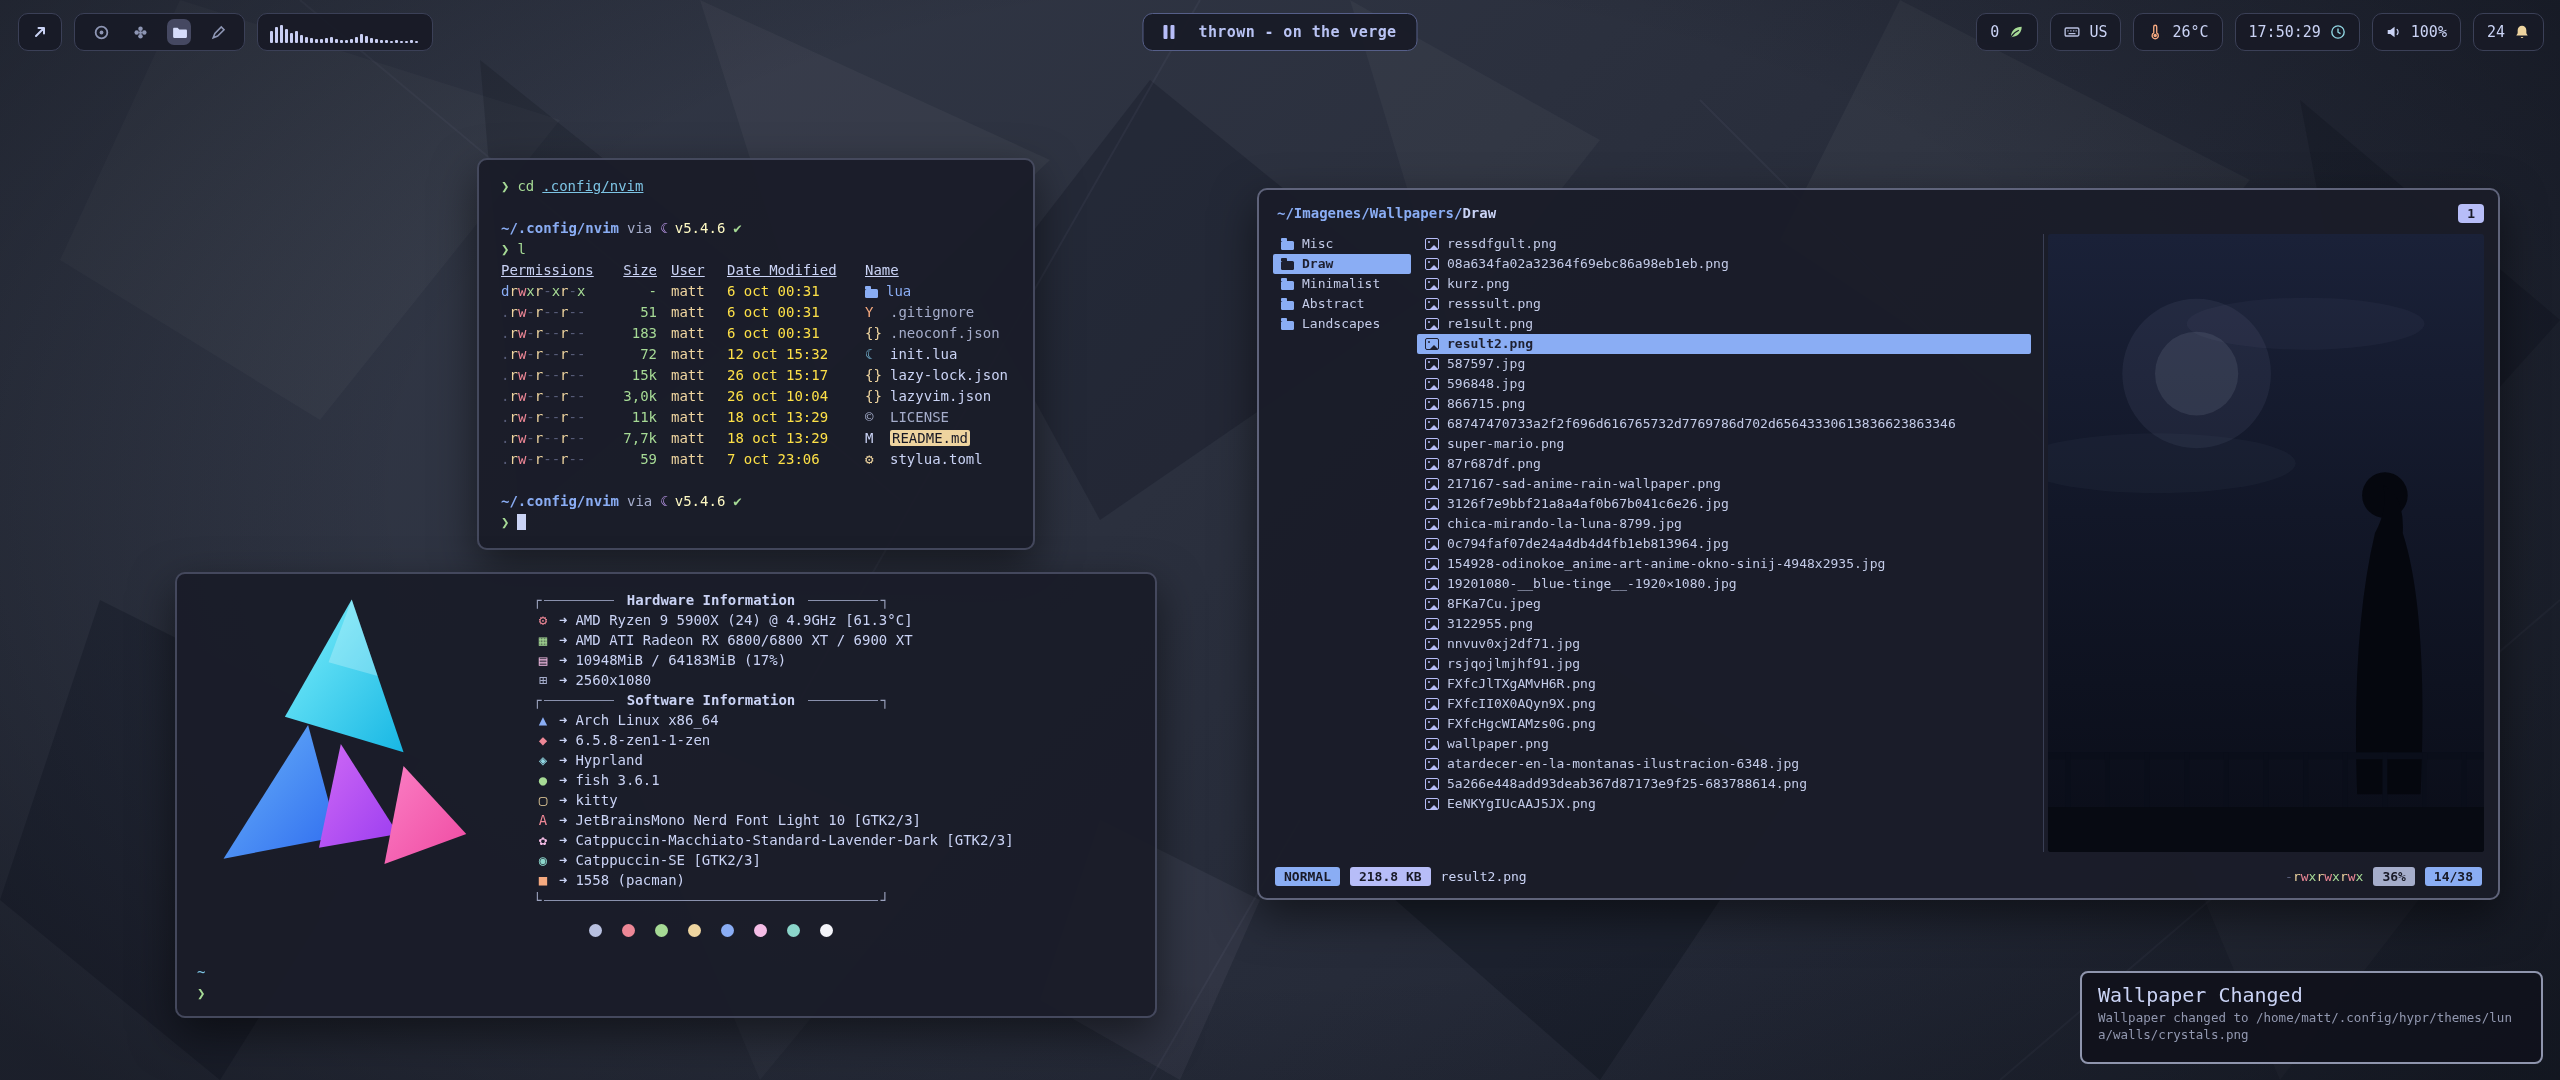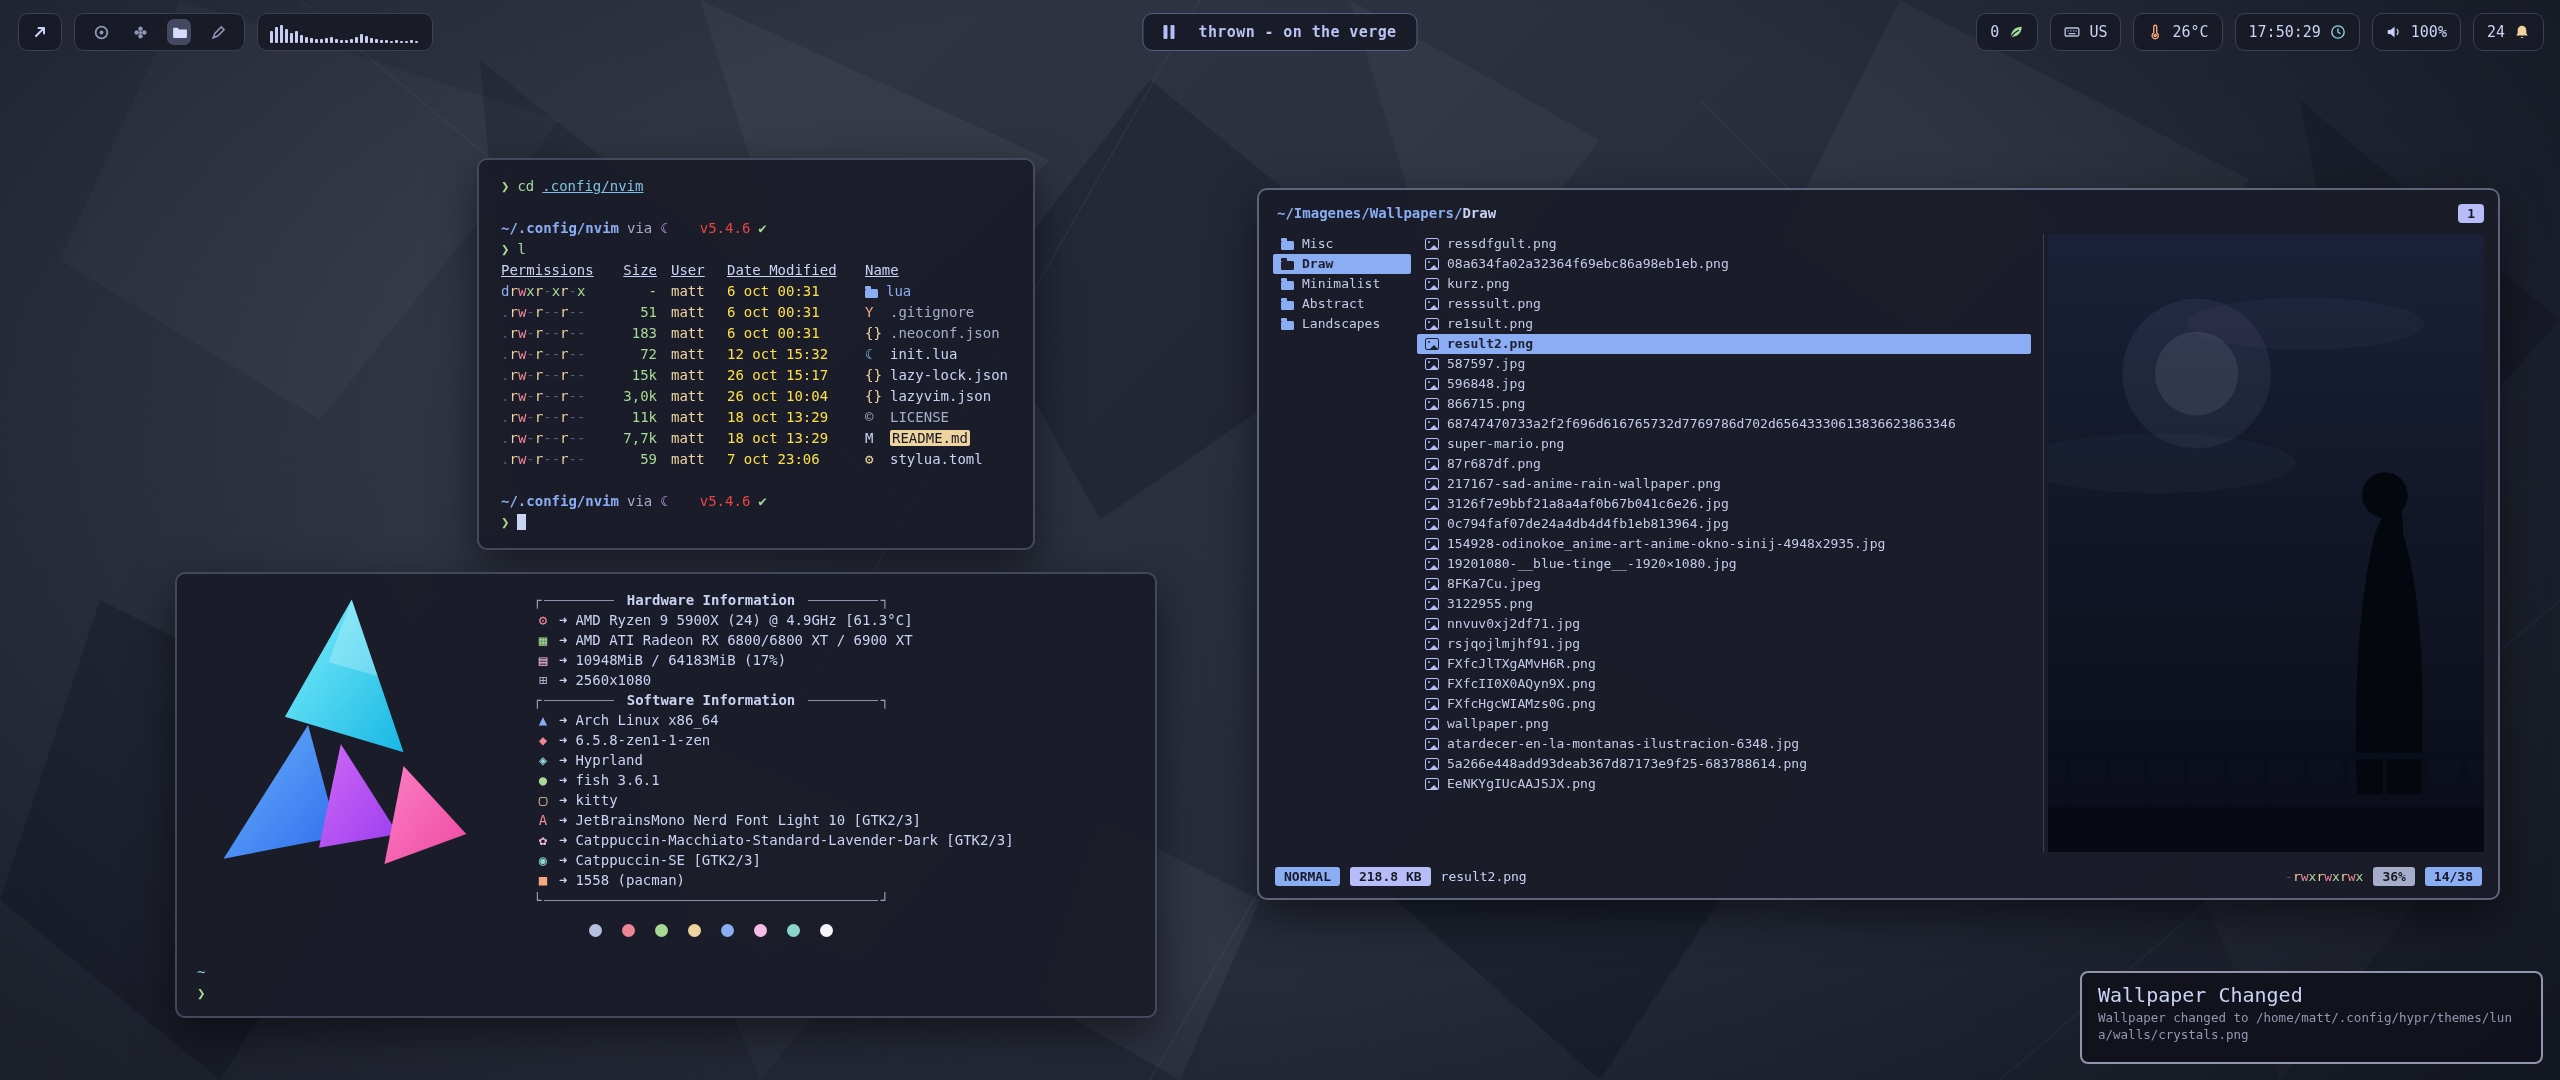--- a/index.html
+++ b/index.html
@@ -44,21 +44,21 @@
 
   
   .terminal{left:477px;top:158px;width:558px;height:392px;padding:16px 22px;color:#cad3f5;font-size:14px;line-height:21px;}
   .tline{height:21px;white-space:pre;}
   .p-sym{color:#a6da95;margin-right:8px;}
   .cmd{color:#a6da95;}
   .arg{color:#7dc4e4;text-decoration:underline;margin-left:8px;}
   .pp-path{color:#8aadf4;font-weight:bold;margin-right:8px;}
   .pp-via{color:#a5adcb;margin-right:8px;}
   .pp-moon{color:#c6a0f6;margin-right:6px;}
-  .pp-ver{color:#ef4444;margin-right:8px;margin-left:25px;}
+  .pp-ver{color:#fef9c3;margin-right:8px;}
   .pp-ok{color:#a6da95;}
   .cursor{display:inline-block;width:9px;height:16px;background:#cad3f5;vertical-align:-3px;}
   .tgrid{display:grid;grid-template-columns:96px 46px 42px 124px auto;column-gap:14px;height:21px;}
   .th u{color:#cad3f5;}
   .c-size{text-align:right;color:#a6da95;}
   .c-user{color:#eed49f;}
   .c-date{color:#fde047;}
   .c-name{white-space:pre;}
   .tic{display:inline-block;width:20px;margin-right:5px;}
   .ic{display:inline-block;position:relative;vertical-align:middle;margin-right:8px;}
@@ -499,20 +499,21 @@
         <div class="fm-row"><span class="ic ic-image" style="color:#b7bdf8"></span><span>re1sult.png</span></div>
         <div class="fm-row sel"><span class="ic ic-image" style="color:#b7bdf8"></span><span>result2.png</span></div>
         <div class="fm-row"><span class="ic ic-image" style="color:#b7bdf8"></span><span>587597.jpg</span></div>
         <div class="fm-row"><span class="ic ic-image" style="color:#b7bdf8"></span><span>596848.jpg</span></div>
         <div class="fm-row"><span class="ic ic-image" style="color:#b7bdf8"></span><span>866715.png</span></div>
         <div class="fm-row"><span class="ic ic-image" style="color:#b7bdf8"></span><span>68747470733a2f2f696d616765732d7769786d702d65643330613836623863346</span></div>
         <div class="fm-row"><span class="ic ic-image" style="color:#b7bdf8"></span><span>super-mario.png</span></div>
         <div class="fm-row"><span class="ic ic-image" style="color:#b7bdf8"></span><span>87r687df.png</span></div>
         <div class="fm-row"><span class="ic ic-image" style="color:#b7bdf8"></span><span>217167-sad-anime-rain-wallpaper.png</span></div>
         <div class="fm-row"><span class="ic ic-image" style="color:#b7bdf8"></span><span>3126f7e9bbf21a8a4af0b67b041c6e26.jpg</span></div>
+        <div class="fm-row"><span class="ic ic-image" style="color:#b7bdf8"></span><span>chica-mirando-la-luna-8799.jpg</span></div>
         <div class="fm-row"><span class="ic ic-image" style="color:#b7bdf8"></span><span>0c794faf07de24a4db4d4fb1eb813964.jpg</span></div>
         <div class="fm-row"><span class="ic ic-image" style="color:#b7bdf8"></span><span>154928-odinokoe_anime-art-anime-okno-sinij-4948x2935.jpg</span></div>
         <div class="fm-row"><span class="ic ic-image" style="color:#b7bdf8"></span><span>19201080-__blue-tinge__-1920×1080.jpg</span></div>
         <div class="fm-row"><span class="ic ic-image" style="color:#b7bdf8"></span><span>8FKa7Cu.jpeg</span></div>
         <div class="fm-row"><span class="ic ic-image" style="color:#b7bdf8"></span><span>3122955.png</span></div>
         <div class="fm-row"><span class="ic ic-image" style="color:#b7bdf8"></span><span>nnvuv0xj2df71.jpg</span></div>
         <div class="fm-row"><span class="ic ic-image" style="color:#b7bdf8"></span><span>rsjqojlmjhf91.jpg</span></div>
         <div class="fm-row"><span class="ic ic-image" style="color:#b7bdf8"></span><span>FXfcJlTXgAMvH6R.png</span></div>
         <div class="fm-row"><span class="ic ic-image" style="color:#b7bdf8"></span><span>FXfcII0X0AQyn9X.png</span></div>
         <div class="fm-row"><span class="ic ic-image" style="color:#b7bdf8"></span><span>FXfcHgcWIAMzs0G.png</span></div>

